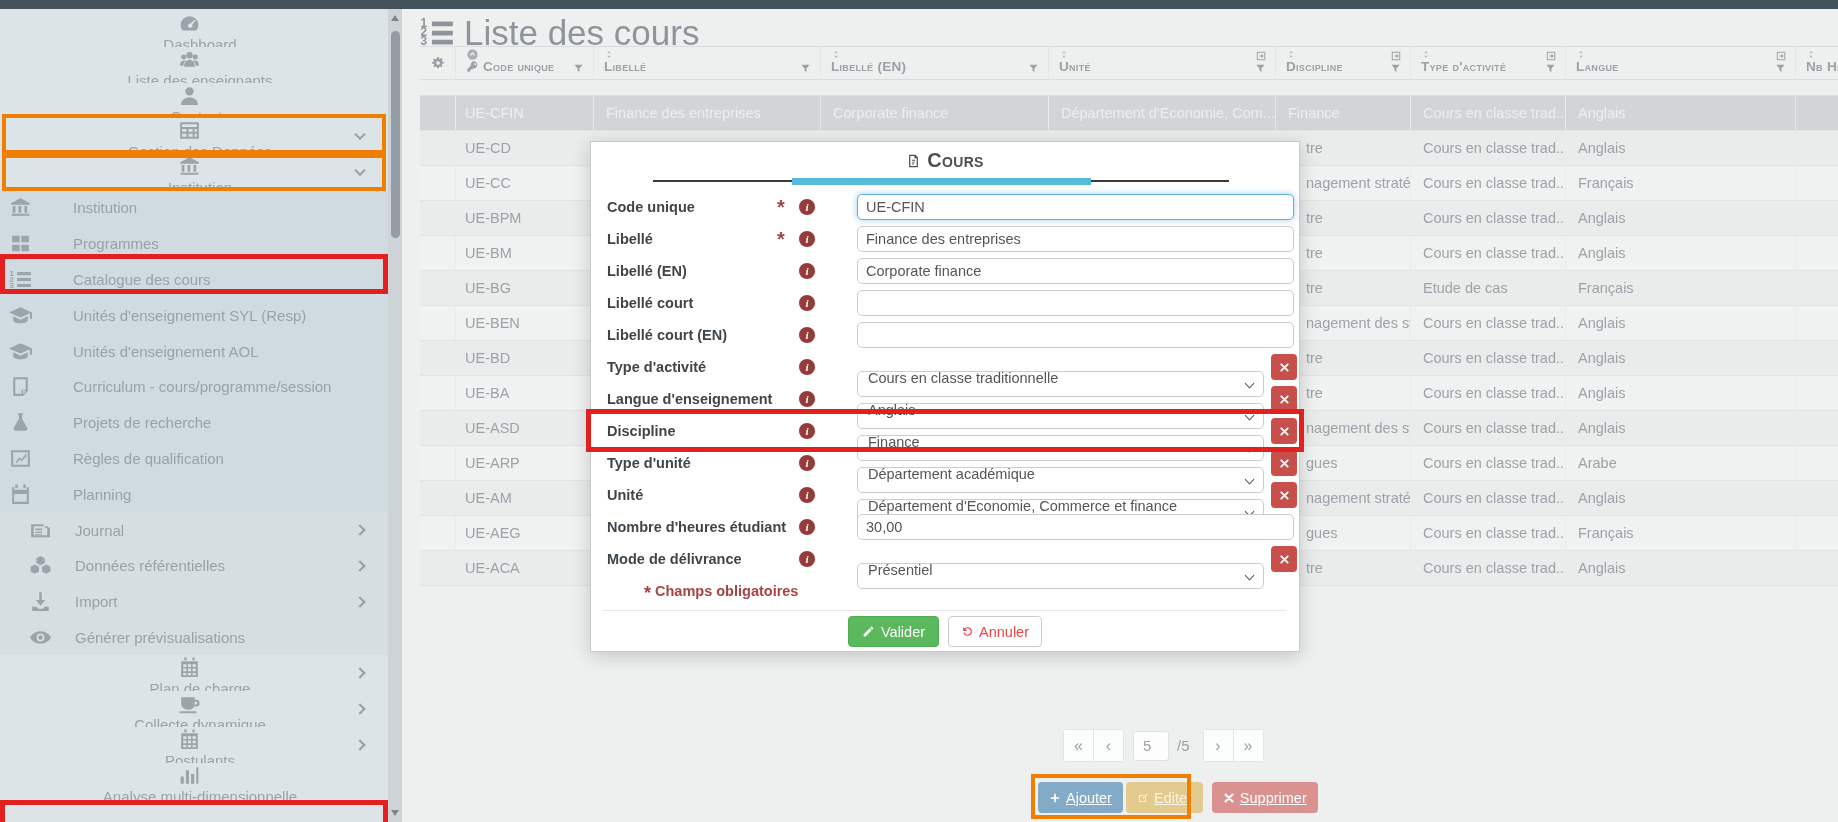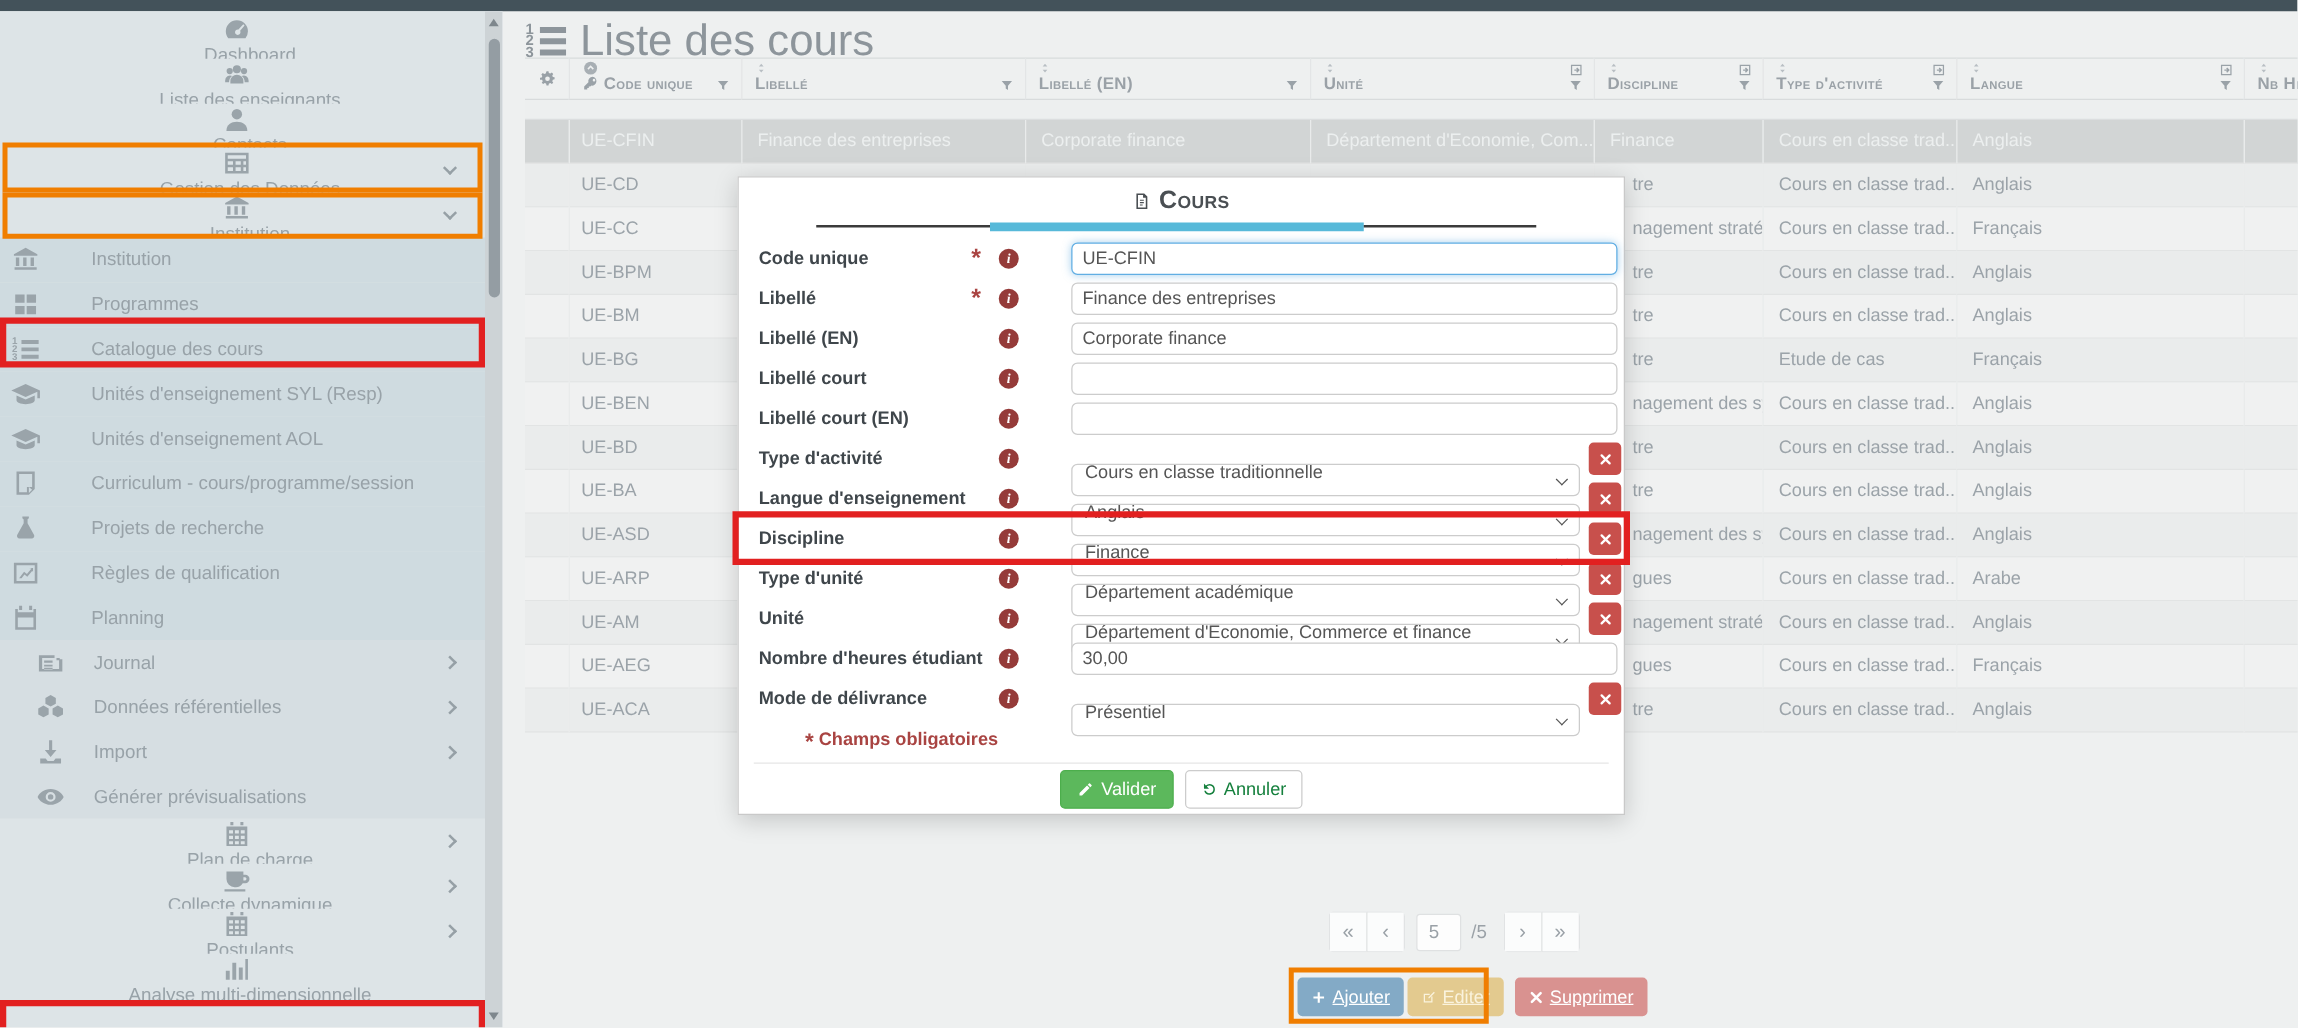--- a/index.html
+++ b/index.html
@@ -103,21 +103,21 @@
   .f-input.txt { width:437px; }
   .f-input.focused { border-color:#61aee3; box-shadow:0 0 7px rgba(88,166,221,.55); }
   .f-select { position:absolute; left:256px; top:0; width:407px; height:26px; border:1px solid #ccc; border-radius:5px; background:#fff; color:#555; font-size:14.5px; display:flex; align-items:center; padding:0 26px 12px 10px; white-space:nowrap; overflow:hidden; cursor:pointer;margin-top:17px; }
   .sel-chev { position:absolute; right:10px; top:8px; width:7px; height:7px; border-right:1.7px solid #555; border-bottom:1.7px solid #555; transform:rotate(45deg); }
   .xbtn { position:absolute; left:670px; top:0; width:26px; height:26px; background:#c8504c; border:none; border-radius:4px; display:flex; align-items:center; justify-content:center; color:#fff; cursor:pointer; }
   .xbtn .ic { width:11px; height:11px; }
   .m-note { position:absolute; left:16px; top:438px; color:#a94442; font-weight:700; font-size:14.5px;margin-left:37px; }
   .m-divider { position:absolute; left:12px; right:12px; top:468px; height:1px; background:#e6e6e6; }
   .m-buttons { position:absolute; left:0; right:0; top:474px; display:flex; justify-content:center; gap:9px; }
   .btn-valider { background:#5cb85c; border:1px solid #4cae4c; color:#fff; border-radius:4px; height:31px; padding:0 13px; font-size:14.5px; display:flex; align-items:center; gap:6px; cursor:pointer; font-family:"Liberation Sans",sans-serif;text-align:right; }
-  .btn-annuler { background:#fff; border:1px solid #ccc; color:#15803d; border-radius:4px; height:31px; padding:0 12px; font-size:14.5px; display:flex; align-items:center; gap:5px; cursor:pointer; font-family:"Liberation Sans",sans-serif; }
+  .btn-annuler { background:#fff; border:1px solid #ccc; color:#ef4444; border-radius:4px; height:31px; padding:0 12px; font-size:14.5px; display:flex; align-items:center; gap:5px; cursor:pointer; font-family:"Liberation Sans",sans-serif; }
   .btn-valider .ic { width:13px; height:13px; } .btn-annuler .ic { width:13px; height:13px; }
   .hl-discipline { position:absolute; left:-5px; right:-5px; top:267px; height:43px; border:5px solid #E22020; z-index:60; pointer-events:none; }
 </style>
 </head>
 <body>
 
 <svg width="0" height="0" style="position:absolute">
   <defs>
     <symbol id="i-gauge" viewBox="0 0 24 24">
         <path d="M12 5a8.5 8.5 0 0 0-8.5 8.5c0 2 .7 3.9 1.9 5.3h13.2a8.5 8.5 0 0 0 1.9-5.3A8.5 8.5 0 0 0 12 5zm4.9 3.1 1 1-3.4 4a2.1 2.1 0 1 1-1.3-1z"></path>

